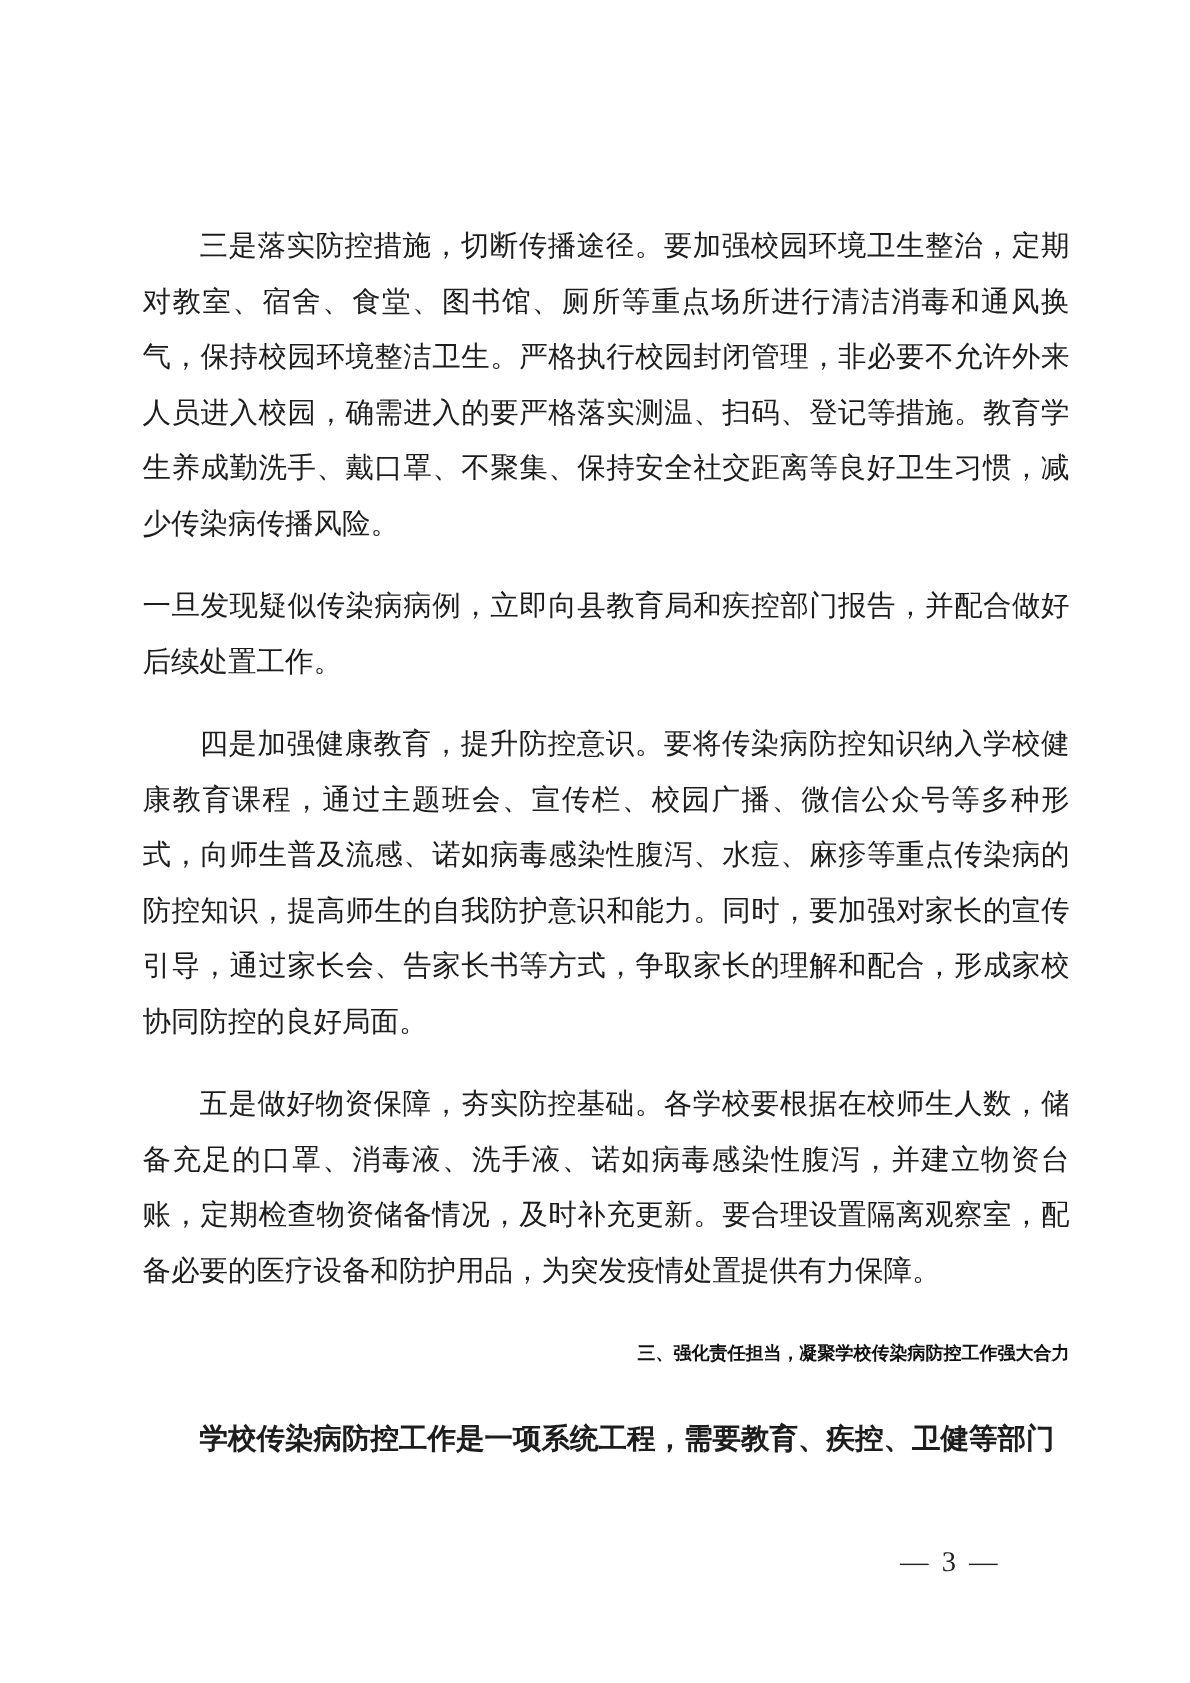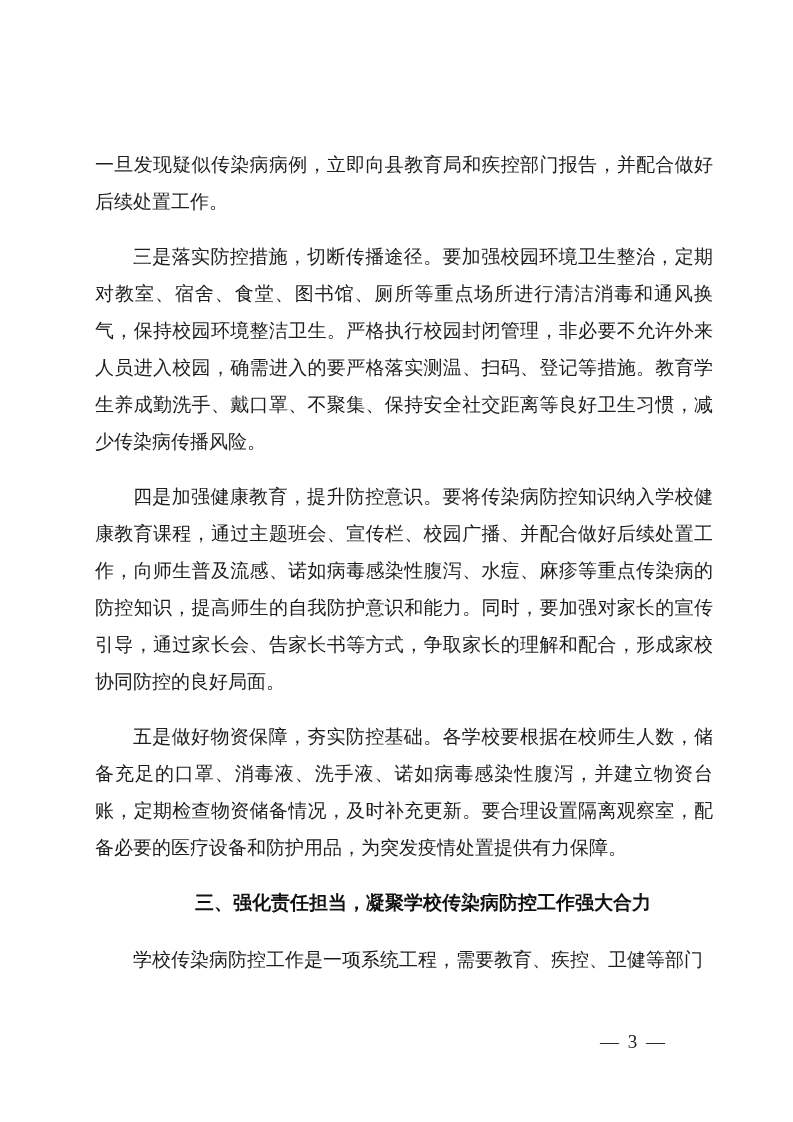--- a/index.html
+++ b/index.html
@@ -22,48 +22,48 @@
   }
   .body-text {
     font-size: 19px;
     line-height: 37px;
     text-align: justify;
     text-indent: 2em;
     margin: 0 0 18px 0;
     color: #1d1d1d;
   }
   .body-text.no-indent { text-indent: 0; }
-  .body-text.last { margin-bottom: 18px; }
+  .body-text.last { margin-bottom: 18px; font-weight: bold; }
   .section-heading {
     font-family: "Liberation Sans", "DejaVu Sans", sans-serif;
     font-weight: bold;
-    font-size: 19px;
+    font-size: 12px;
     line-height: 37px;
     text-indent: 2em;
     margin: 6px 0 20px 0;
     color: #111111;
-    text-align: center;
+    text-align: right;
   }
   .page-number {
     position: absolute;
     top: 1031px;
     right: 126px;
     font-size: 19px;
     line-height: 22px;
     letter-spacing: 2px;
     color: #222222;
     white-space: nowrap;
   }
 </style>
 </head>
 <body>
 
 <div class="page">
   <div class="content">
+    <p class="body-text">三是落实防控措施，切断传播途径。要加强校园环境卫生整治，定期对教室、宿舍、食堂、图书馆、厕所等重点场所进行清洁消毒和通风换气，保持校园环境整洁卫生。严格执行校园封闭管理，非必要不允许外来人员进入校园，确需进入的要严格落实测温、扫码、登记等措施。教育学生养成勤洗手、戴口罩、不聚集、保持安全社交距离等良好卫生习惯，减少传染病传播风险。</p>
     <p class="body-text no-indent">一旦发现疑似传染病病例，立即向县教育局和疾控部门报告，并配合做好后续处置工作。</p>
-    <p class="body-text">三是落实防控措施，切断传播途径。要加强校园环境卫生整治，定期对教室、宿舍、食堂、图书馆、厕所等重点场所进行清洁消毒和通风换气，保持校园环境整洁卫生。严格执行校园封闭管理，非必要不允许外来人员进入校园，确需进入的要严格落实测温、扫码、登记等措施。教育学生养成勤洗手、戴口罩、不聚集、保持安全社交距离等良好卫生习惯，减少传染病传播风险。</p>
-    <p class="body-text">四是加强健康教育，提升防控意识。要将传染病防控知识纳入学校健康教育课程，通过主题班会、宣传栏、校园广播、并配合做好后续处置工作，向师生普及流感、诺如病毒感染性腹泻、水痘、麻疹等重点传染病的防控知识，提高师生的自我防护意识和能力。同时，要加强对家长的宣传引导，通过家长会、告家长书等方式，争取家长的理解和配合，形成家校协同防控的良好局面。</p>
+    <p class="body-text">四是加强健康教育，提升防控意识。要将传染病防控知识纳入学校健康教育课程，通过主题班会、宣传栏、校园广播、微信公众号等多种形式，向师生普及流感、诺如病毒感染性腹泻、水痘、麻疹等重点传染病的防控知识，提高师生的自我防护意识和能力。同时，要加强对家长的宣传引导，通过家长会、告家长书等方式，争取家长的理解和配合，形成家校协同防控的良好局面。</p>
     <p class="body-text">五是做好物资保障，夯实防控基础。各学校要根据在校师生人数，储备充足的口罩、消毒液、洗手液、诺如病毒感染性腹泻，并建立物资台账，定期检查物资储备情况，及时补充更新。要合理设置隔离观察室，配备必要的医疗设备和防护用品，为突发疫情处置提供有力保障。</p>
     <h2 class="section-heading">三、强化责任担当，凝聚学校传染病防控工作强大合力</h2>
     <p class="body-text last">学校传染病防控工作是一项系统工程，需要教育、疾控、卫健等部门</p>
   </div>
   <div class="page-number">— 3 —</div>
 </div>
 
 </body></html>

